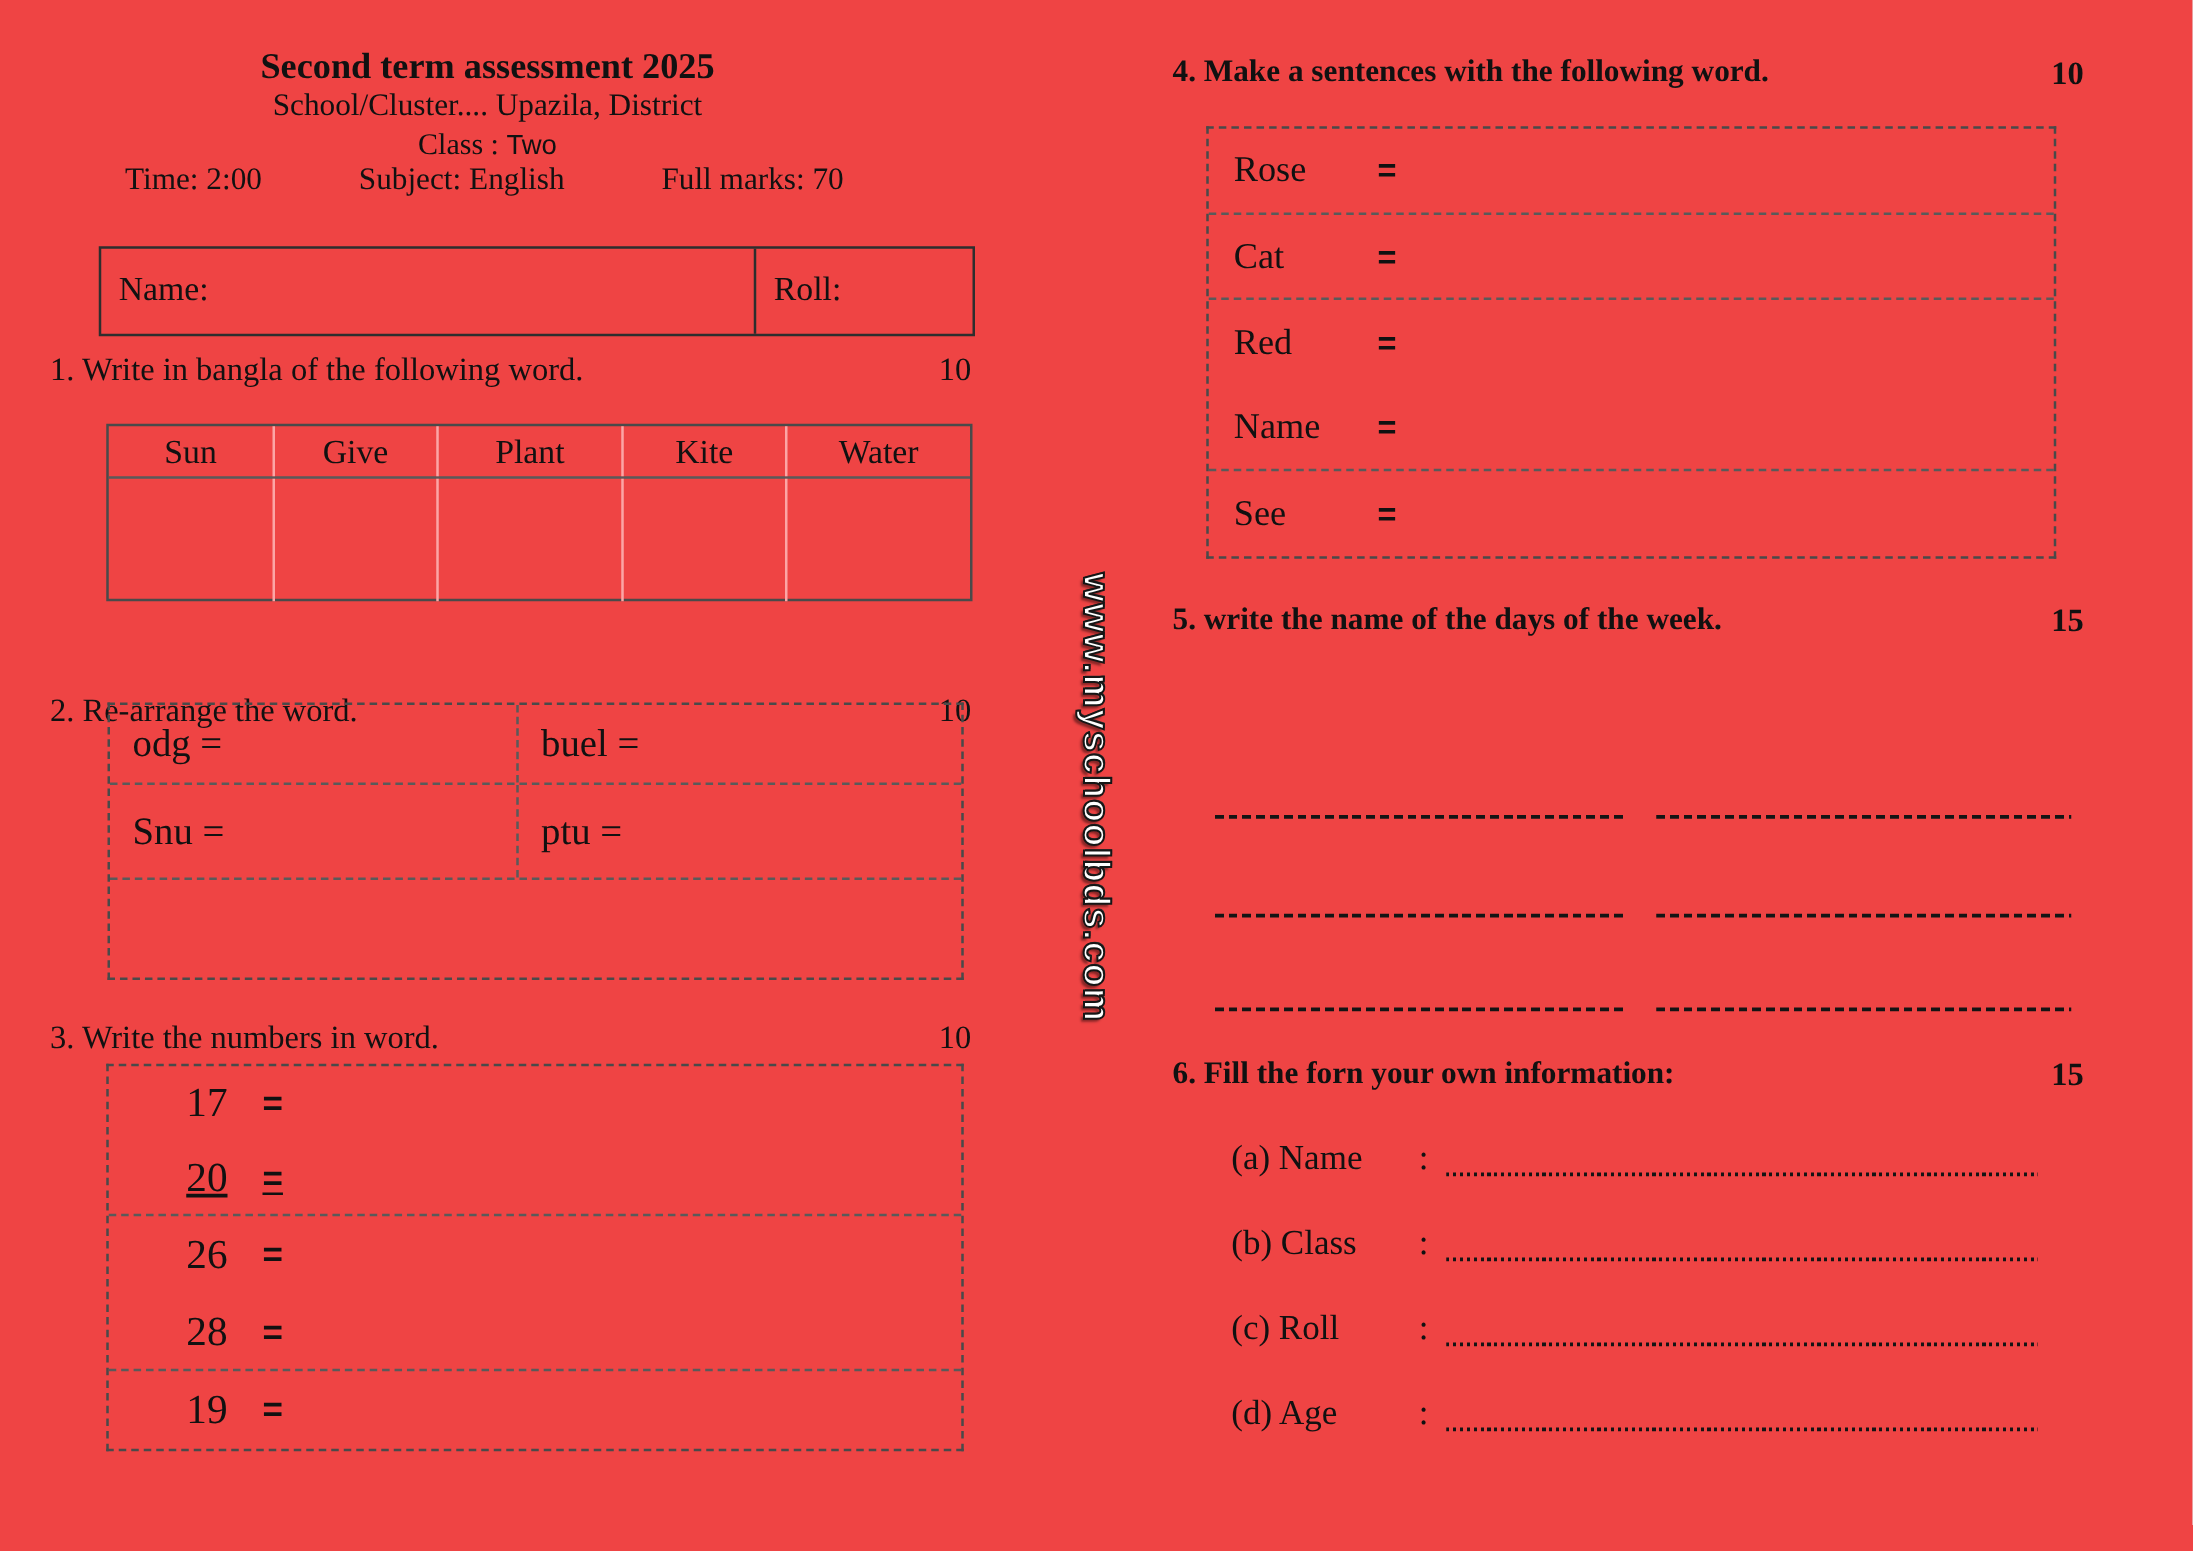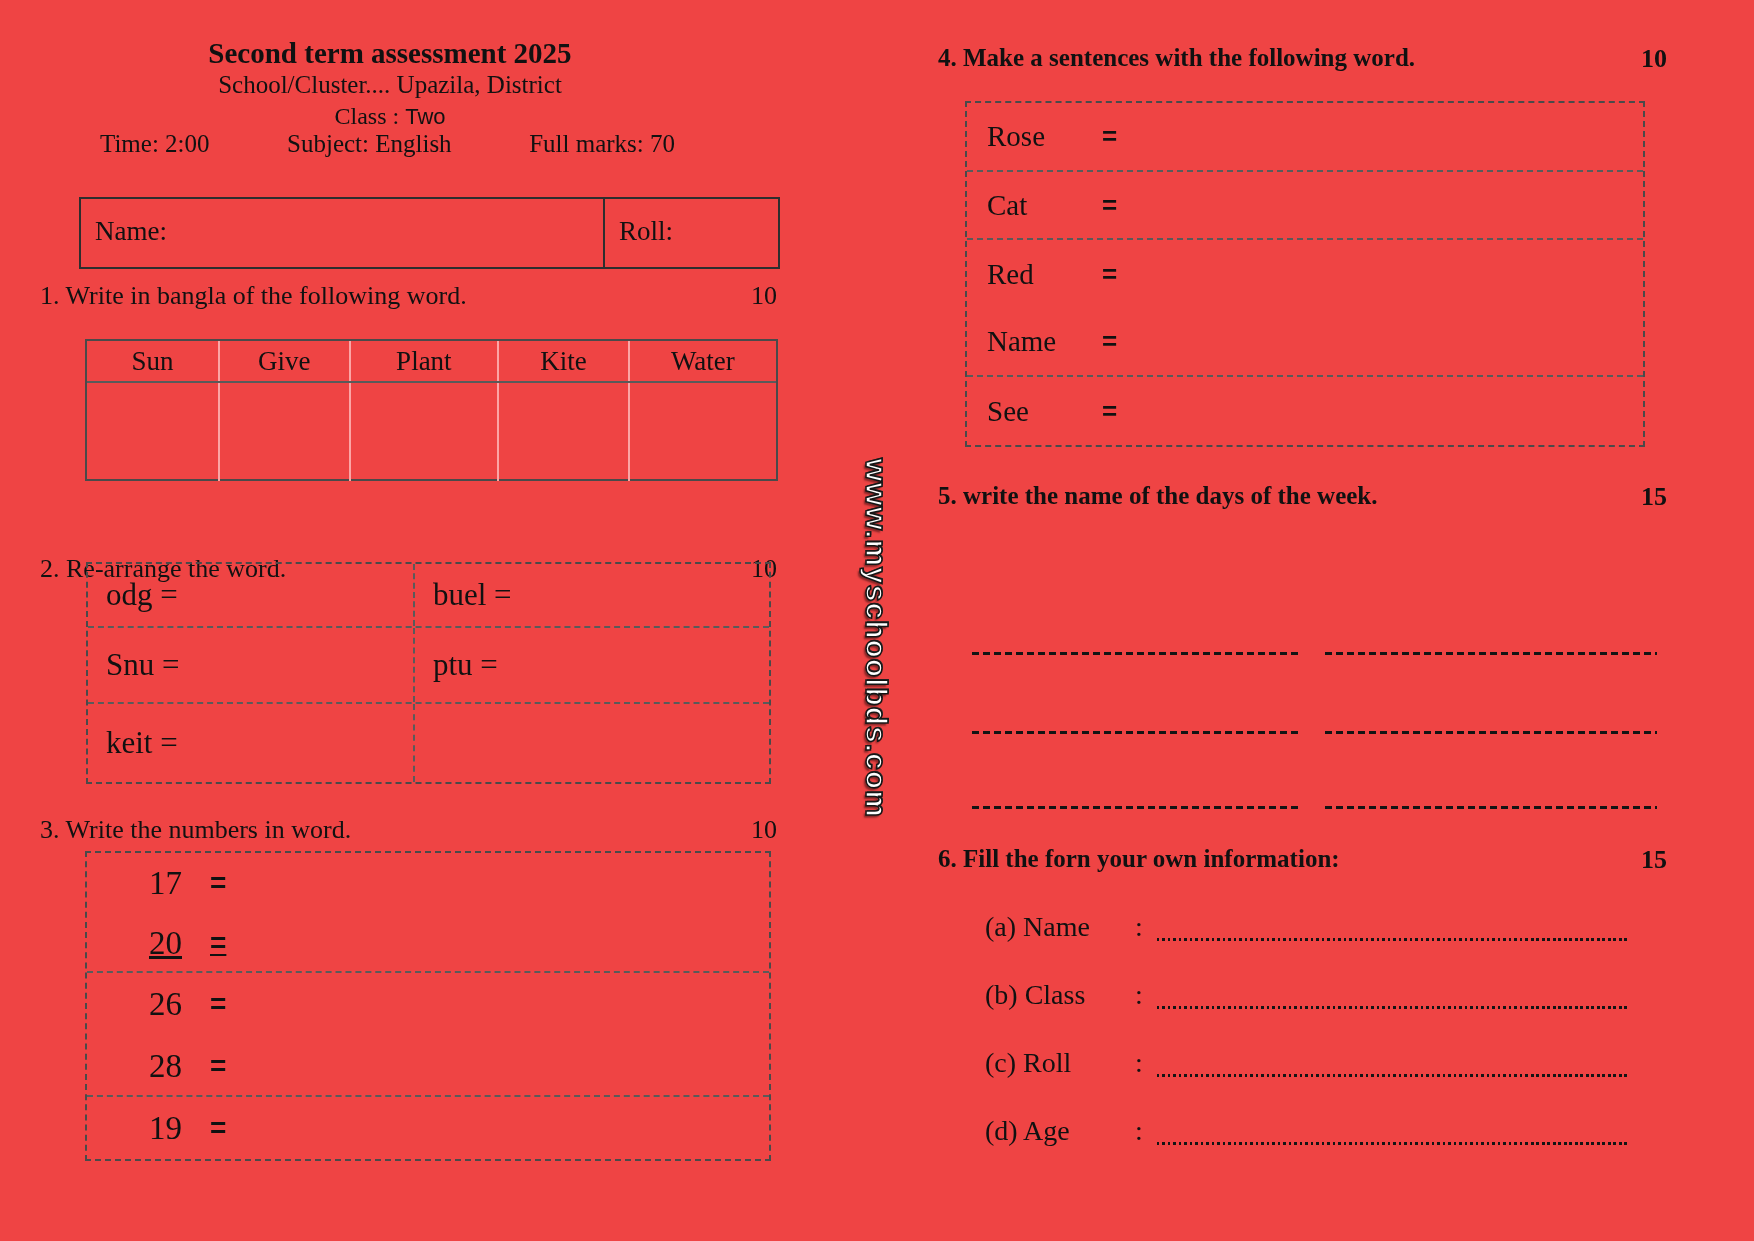--- a/index.html
+++ b/index.html
@@ -121,21 +121,20 @@
   <div class="q2-table">
     <div class="q2-r" style="height:64px;">
       <div class="q2-c lft">odg =</div>
       <div class="q2-c rgt">buel =</div>
     </div>
     <div class="q2-r" style="height:76px;">
       <div class="q2-c lft">Snu =</div>
       <div class="q2-c rgt">ptu =</div>
     </div>
     <div class="q2-r" style="height:78px;">
-      <div class="q2-c lft">keit =</div>
       <div class="q2-c rgt"></div>
     </div>
   </div>
 
   <div class="qrow left" style="top:815px;">
     <span>3. Write the numbers in word.</span>
     <span class="mark">10</span>
   </div>
   <div class="q3-box">
     <div class="q3-sec" style="height:120px;">

